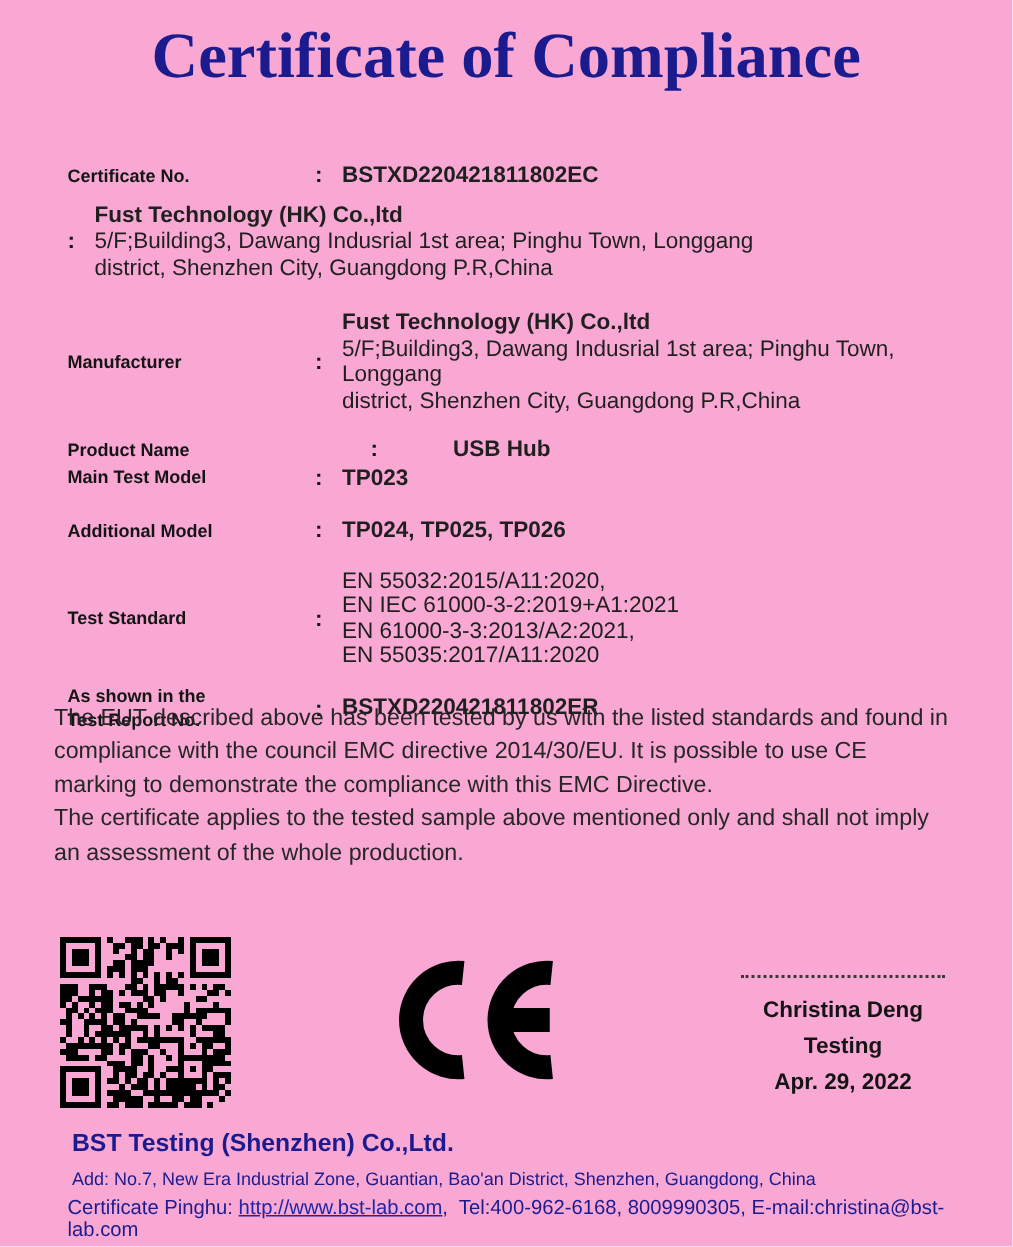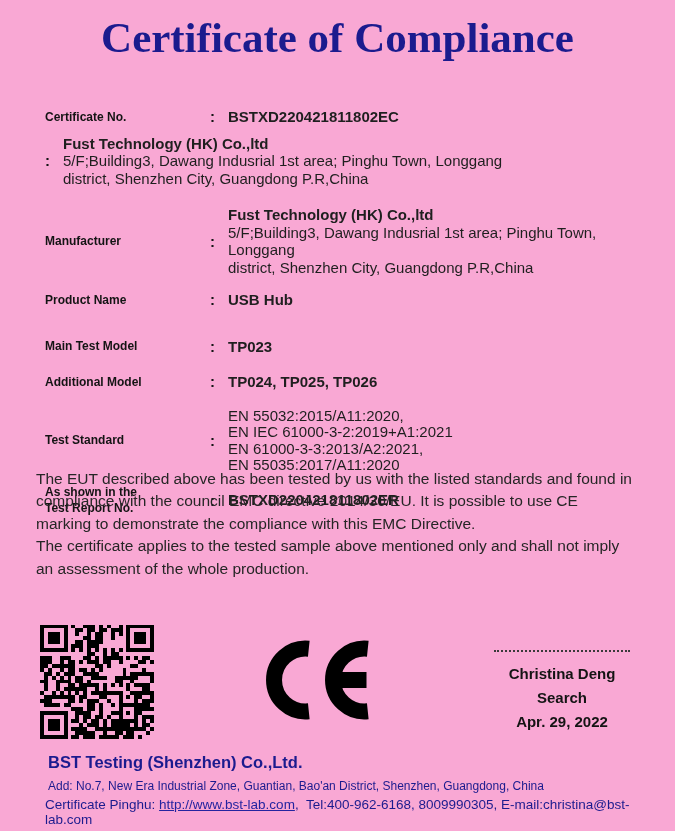--- a/index.html
+++ b/index.html
@@ -22,21 +22,21 @@
     letter-spacing:0px;
   }
   
   .details{position:absolute;left:45px;top:108px;width:600px;}
   .row{display:flex;align-items:center;}
   .row .label{width:165px;font-weight:bold;font-size:12px;line-height:16.5px;color:#141414;flex:none;}
   .row .colon{width:18px;font-weight:bold;font-size:15px;color:#141414;flex:none;}
   .row .value{font-size:15px;line-height:17.5px;color:#1f1f1f;}
   .bold{font-weight:bold;}
   .mb9{margin-bottom:9px;} .mb19{margin-bottom:19px;} .mb15{margin-bottom:15px;}
-  .mb13{margin-bottom:29px;} .mb18{margin-bottom:18px;} .mb17{margin-bottom:17px;}
+  .mb13{margin-bottom:1px;gap:37px;} .mb18{margin-bottom:18px;} .mb17{margin-bottom:17px;}
   .mb10{margin-bottom:10px;} .mb6{margin-bottom:6px;}
   .std-line{line-height:16.5px;font-weight:normal;}
   
   .statement{position:absolute;left:36px;top:468px;width:596px;font-size:15.5px;line-height:22.4px;color:#262626;}
   .statement p{margin:0;}
   
   .qr{position:absolute;left:40px;top:623px;width:114px;height:117px;}
   .qr svg{width:100%;height:100%;}
   .ce{position:absolute;left:266px;top:640px;width:106px;height:80px;}
   .ce svg{width:100%;height:100%;}
@@ -597,21 +597,21 @@
     <svg viewBox="0 0 106 80" preserveAspectRatio="none" xmlns="http://www.w3.org/2000/svg">
       <path d="M42.79 8.67 A31.5 31.5 0 1 0 42.79 71.33" fill="none" stroke="#000000" stroke-width="16"></path>
       <path d="M101.79 8.67 A31.5 31.5 0 1 0 101.79 71.33" fill="none" stroke="#000000" stroke-width="16"></path>
       <rect x="74" y="32" width="26.5" height="16" fill="#000000"></rect>
     </svg>
   </div>
 
   <div class="sig">
     <div class="dots"></div>
     <div class="line">Christina Deng</div>
-    <div class="line">Search</div>
+    <div class="line">Testing</div>
     <div class="line">Apr. 29, 2022</div>
   </div>
 
   <div class="footer-company">BST Testing (Shenzhen) Co.,Ltd.</div>
   <div class="footer-address">Add: No.7, New Era Industrial Zone, Guantian, Bao'an District, Shenzhen, Guangdong, China</div>
   <div class="footer-search">
     <span>Certificate Pinghu:</span>
     <a href="#">http://www.bst-lab.com</a><span>,&nbsp; Tel:400-962-6168, 8009990305, E-mail:christina@bst-lab.com</span>
   </div>
 

